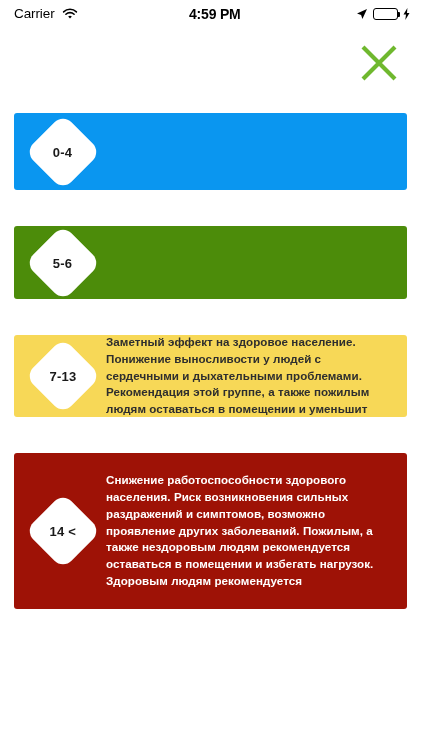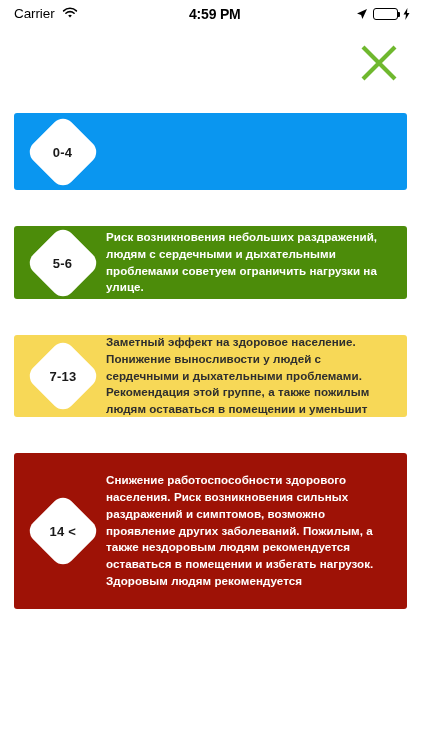--- a/index.html
+++ b/index.html
@@ -23,21 +23,21 @@
     width: 422px;
     height: 28px;
     display: flex;
     align-items: center;
     box-sizing: border-box;
     padding: 0 12px 0 14px;
     color: #000000;
   }
   .sb-left {
     display: flex;
-    align-items: flex-start;
+    align-items: center;
     gap: 7px;
     flex: 0 0 auto;
   }
   .sb-carrier {
     font-size: 13.5px;
     font-weight: 500;
     letter-spacing: -0.1px;
     line-height: 1;
   }
   .sb-center {
@@ -200,21 +200,20 @@
   <div class="card card-0" style="background: rgb(10, 150, 240);">
     <div class="badge">
       <span class="badge-label">0-4</span>
     </div>
   </div>
 
   <div class="card card-1" style="background: rgb(76, 140, 10);">
     <div class="badge">
       <span class="badge-label">5-6</span>
     </div>
-    <div class="card-text">Риск возникновения небольших раздражений, людям с сердечными и дыхательными проблемами советуем ограничить нагрузки на улице.</div>
   </div>
 
   <div class="card card-2" style="background: rgb(247, 216, 87);">
     <div class="badge">
       <span class="badge-label">7-13</span>
     </div>
     <div class="card-text dark">Заметный эффект на здоровое население. Понижение выносливости у людей с сердечными и дыхательными проблемами. Рекомендация этой группе, а также пожилым людям оставаться в помещении и уменьшит</div>
   </div>
 
   <div class="card card-3" style="background: rgb(158, 18, 6);">

